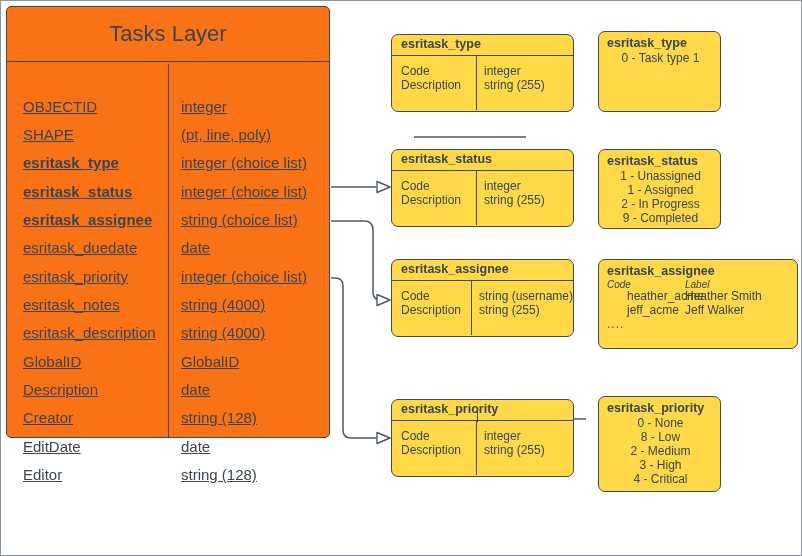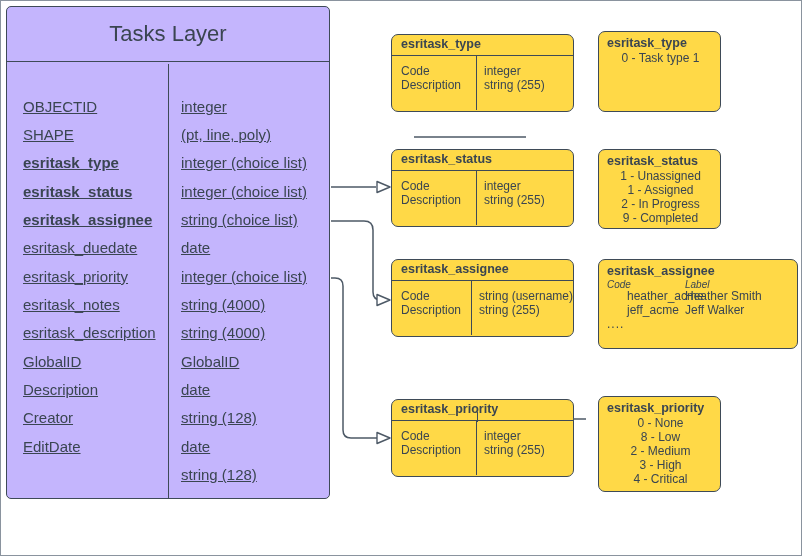--- a/index.html
+++ b/index.html
@@ -6,22 +6,22 @@
   html,body { background:#eef0f2; }
   #canvas {
     position:relative; width:802px; height:556px;
     background:#ffffff; border:1px solid #8a939e;
     font-family:"Liberation Sans", sans-serif; color:#3a4551;
     overflow:hidden;
   }
 
   
   .tasks-table {
-    position:absolute; left:5px; top:5px; width:324px; height:493px;
-    background:#c4b5fd; border:1.6px solid #3e4a57; border-radius:5px;
+    position:absolute; left:5px; top:5px; width:324px; height:432px;
+    background:#f97316; border:1.6px solid #3e4a57; border-radius:5px;
   }
   .tbl-title {
     height:55px; display:flex; align-items:center; justify-content:center;
     font-size:22px; border-bottom:1.6px solid #3e4a57; color:#3a4551;
   }
   .tbl-body { position:absolute; top:56.6px; bottom:0; left:0; right:0; display:flex;text-decoration:underline; }
   .col-names { width:162px; border-right:1.4px solid #3e4a57; padding:29px 4px 0 16px; }
   .col-types { flex:1; padding:29px 4px 0 12px; }
   .trow { height:28.35px; line-height:28.35px; font-size:15px; white-space:nowrap; }
   .trow.b { font-weight:bold; }
@@ -77,20 +77,21 @@
         <div class="trow b">esritask_status</div>
         <div class="trow b">esritask_assignee</div>
         <div class="trow">esritask_duedate</div>
         <div class="trow">esritask_priority</div>
         <div class="trow">esritask_notes</div>
         <div class="trow">esritask_description</div>
         <div class="trow">GlobalID</div>
         <div class="trow">Description</div>
         <div class="trow">Creator</div>
         <div class="trow">EditDate</div>
+        <div class="trow">Editor</div>
       </div>
       <div class="col-types">
         <div class="trow">integer</div>
         <div class="trow">(pt, line, poly)</div>
         <div class="trow">integer (choice list)</div>
         <div class="trow">integer (choice list)</div>
         <div class="trow">string (choice list)</div>
         <div class="trow">date</div>
         <div class="trow">integer (choice list)</div>
         <div class="trow">string (4000)</div>

